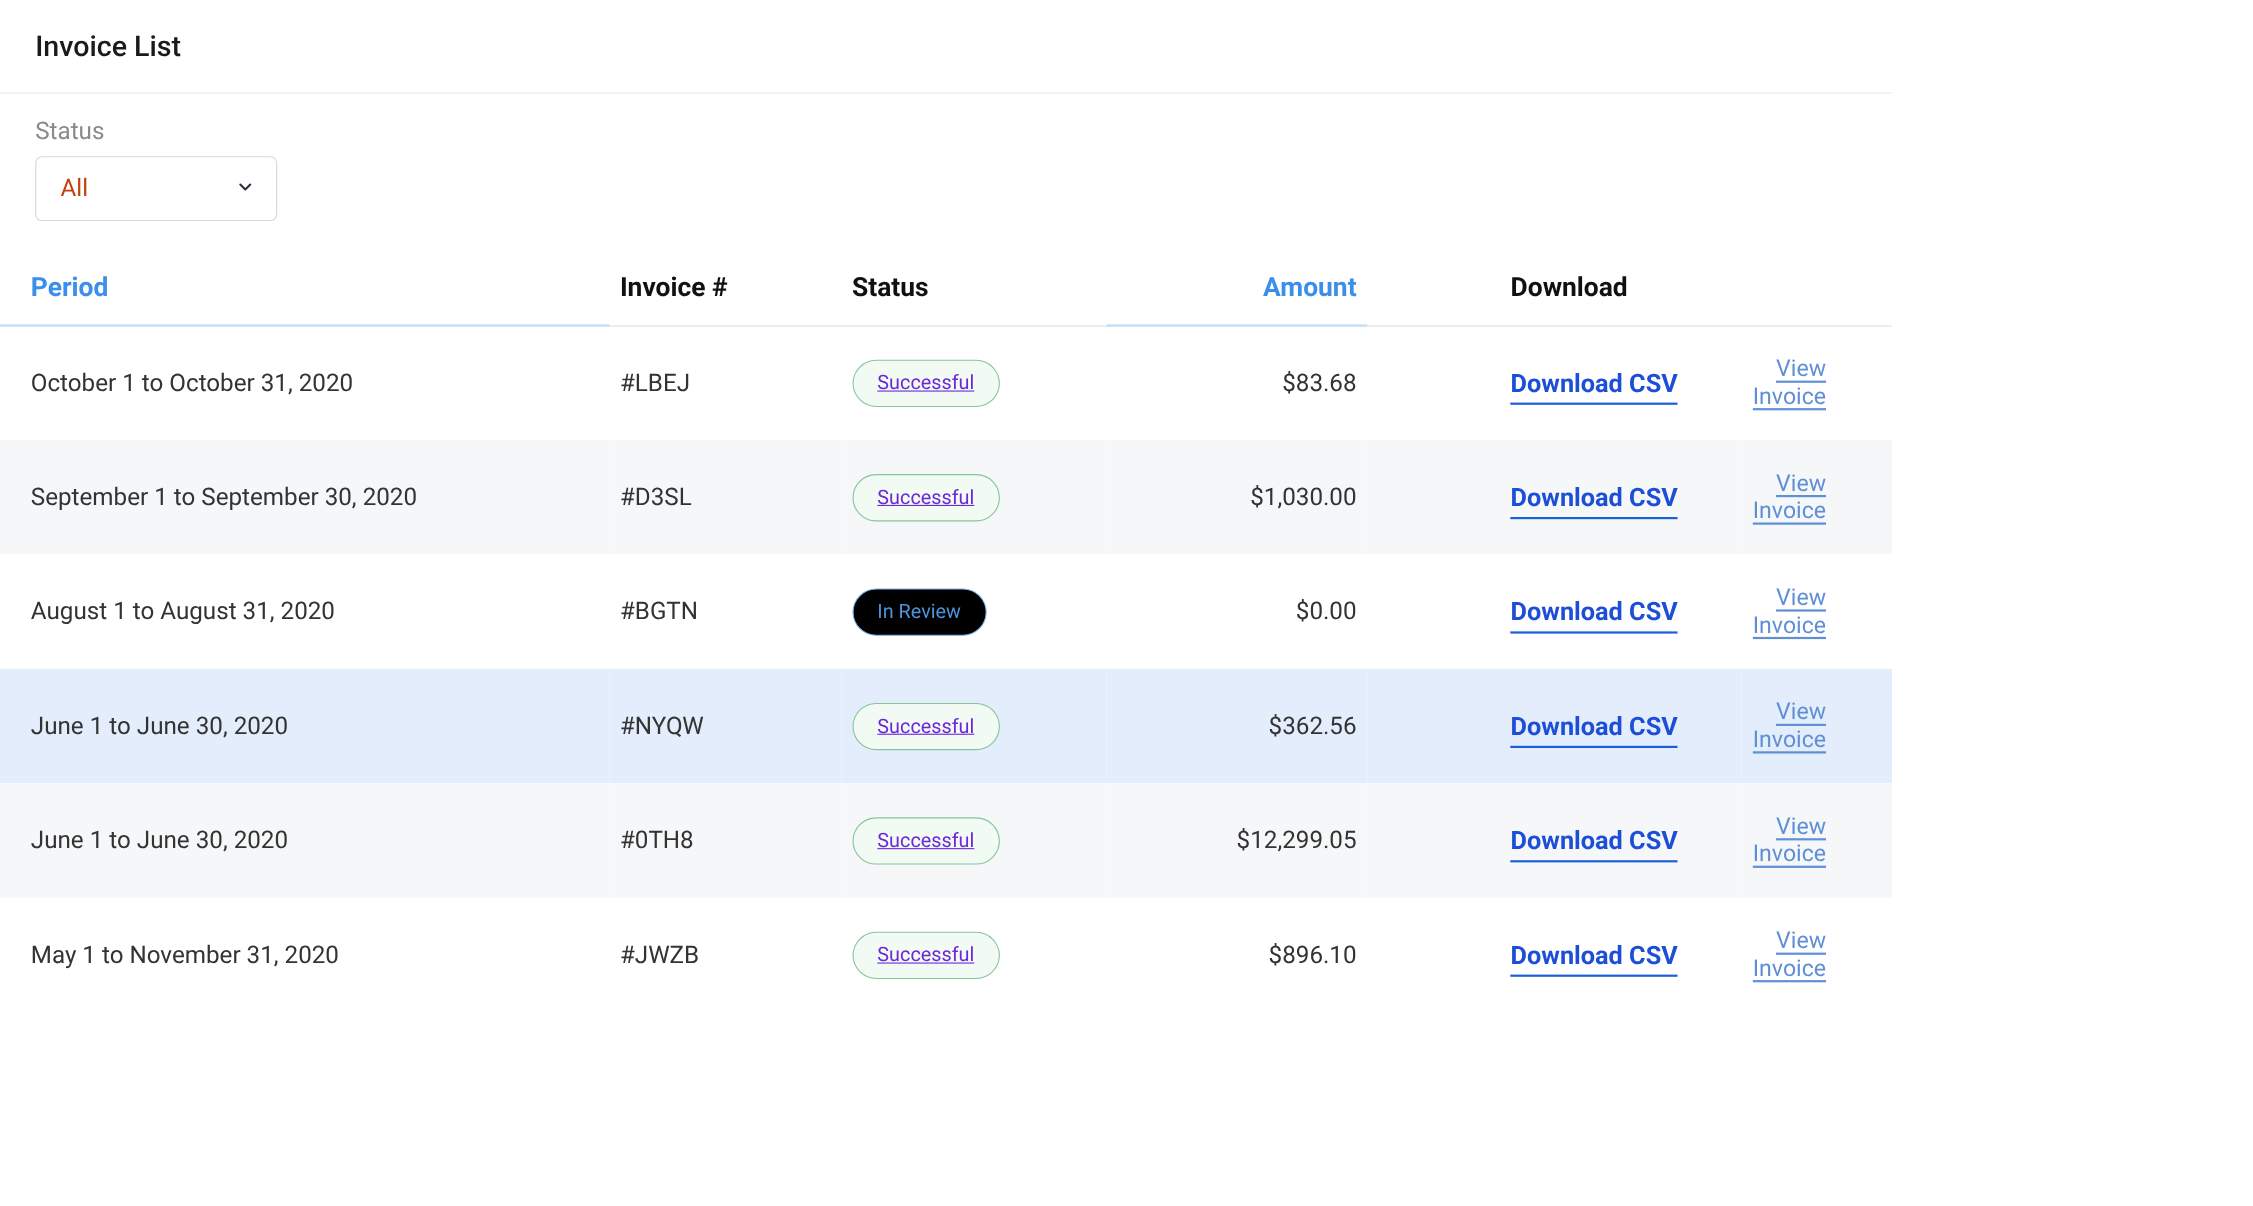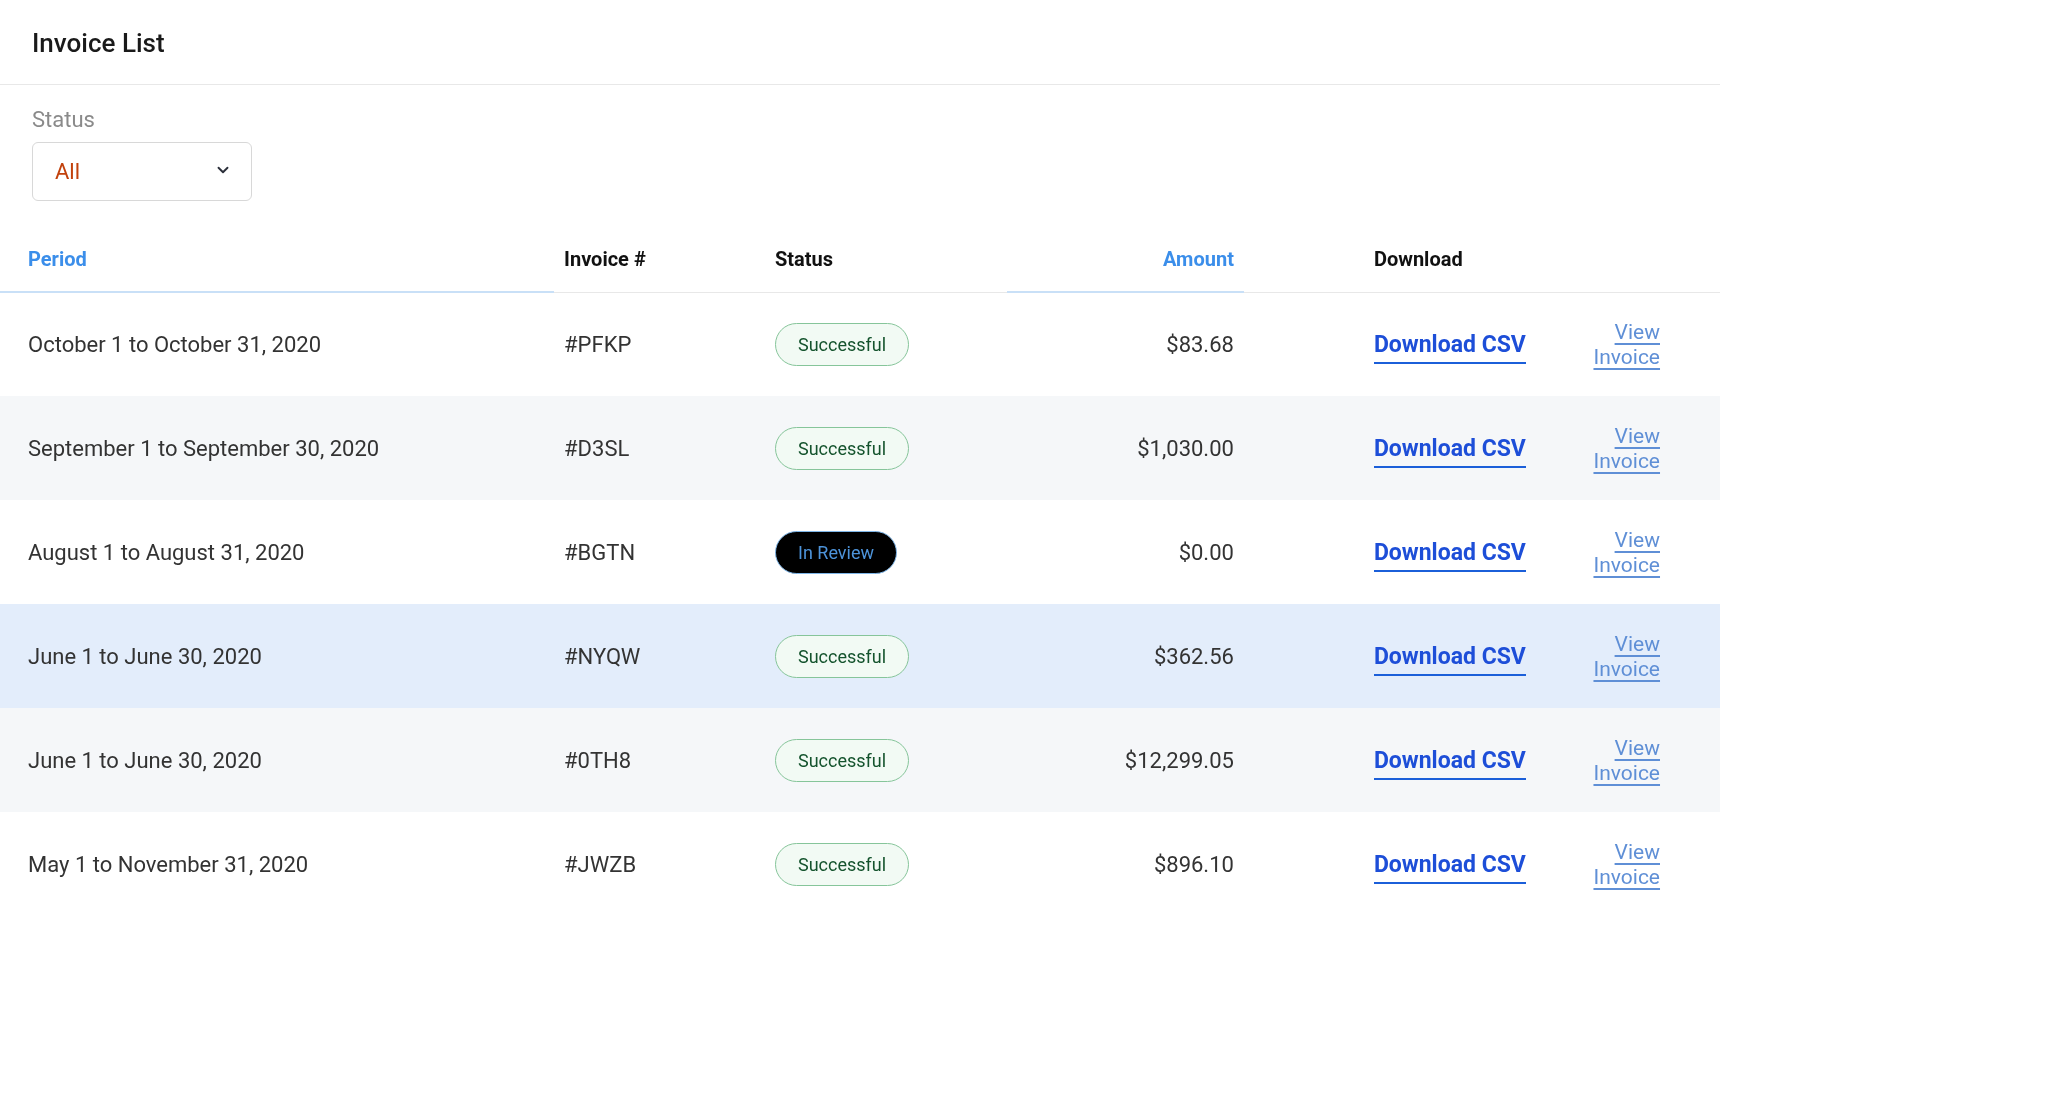--- a/index.html
+++ b/index.html
@@ -51,21 +51,21 @@
     transform: translateY(-50%);
     pointer-events: none;
     color: #2b2f3a;
   }
   table {
     width: 100%;
     border-collapse: collapse;
   }
   thead th {
     text-align: left;
-    font-size: 20px;
+    font-size: 24px;
     font-weight: 700;
     color: #111;
     padding: 18px 10px 20px 10px;
     border-bottom: 1px solid #e8e8e8;
   }
   thead th.first { padding-left: 28px; }
   thead th.sortable {
     color: #3b8eea;
     cursor: pointer;
     border-bottom: 2px solid #c9e0f7;
@@ -86,23 +86,24 @@
   tbody td.first { padding-left: 28px; }
   tbody td.amount { text-align: right; padding-right: 10px; }
   .badge {
     display: inline-block;
     border-radius: 999px;
     padding: 10px 22px;
     font-size: 18px;
     border: 1px solid;
   }
   .badge-success {
-    color: #14532d;
+    color: #6d28d9;
     border-color: #86c59a;
     background: #f2faf4;
+    text-decoration: underline;
   }
   .badge-review {
     color: #4d93d9;
     border-color: #7fb6e8;
     background: #000000;
   }
   .download-link {
     color: #1d4ed8;
     font-size: 23px;
     font-weight: 700;
@@ -158,21 +159,21 @@
         <th>Invoice #</th>
         <th>Status</th>
         <th class="sortable amount">Amount</th>
         <th style="padding-left:130px">Download</th>
         <th></th>
       </tr>
     </thead>
     <tbody id="invoice-rows">
         <tr class="odd">
           <td class="first">October 1 to October 31, 2020</td>
-          <td>#PFKP</td>
+          <td>#LBEJ</td>
           <td><span class="badge badge-success">Successful</span></td>
           <td class="amount">$83.68</td>
           <td style="padding-left: 130px;"><a class="download-link">Download CSV</a></td>
           <td class="actions-right"><a class="view-link">View Invoice</a></td>
         </tr>
         <tr class="even">
           <td class="first">September 1 to September 30, 2020</td>
           <td>#D3SL</td>
           <td><span class="badge badge-success">Successful</span></td>
           <td class="amount">$1,030.00</td>

